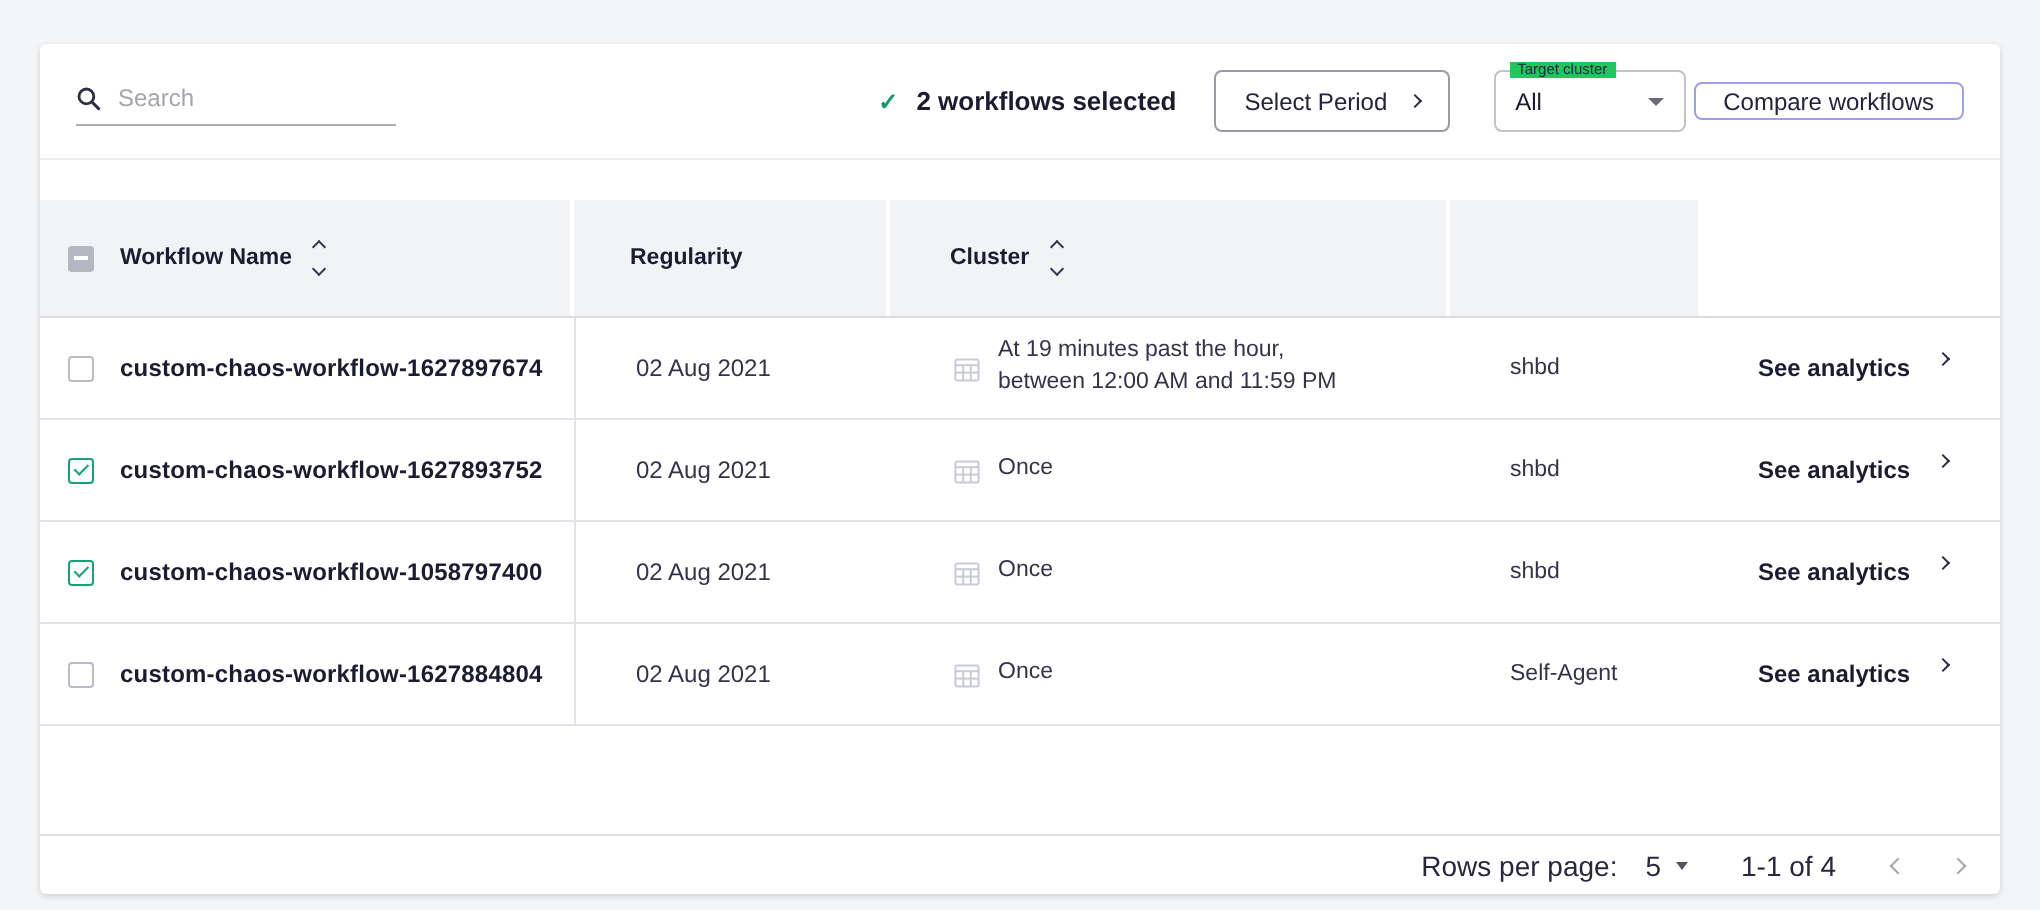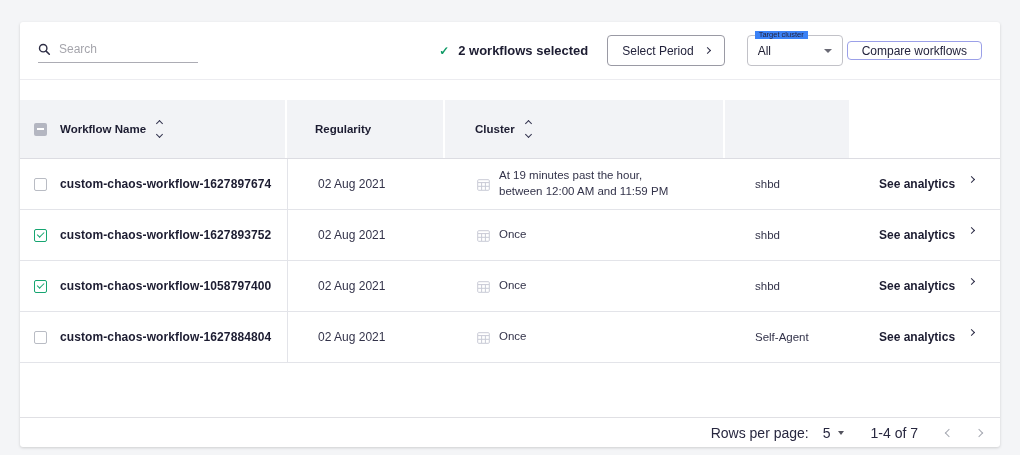--- a/index.html
+++ b/index.html
@@ -38,21 +38,21 @@
   }
   .btn.period { margin-left: 19px; }
   .btn.compare { border-color: #9BA0E8; margin-left: 4px; height: 19px; }
   .chev-r { width: 5px; height: 5px; border-right: 1.5px solid #2B2B45; border-top: 1.5px solid #2B2B45; transform: rotate(45deg); display: inline-block; }
   .sel-outlined {
     position: relative; margin-left: 22px; width: 96px; height: 31px;
     border: 1px solid #C2C2C8; border-radius: 4px;
     display: flex; align-items: center; padding: 0 10px; cursor: pointer;
   }
   .sel-outlined .legend {
-    position: absolute; top: -5px; left: 7px; background: #3b82f6; padding: 0 4px;
+    position: absolute; top: -5px; left: 7px; background: #22c55e; padding: 0 4px;
     font-size: 7.5px; color: #23233F; line-height: 1; white-space: nowrap;
   }
   .sel-outlined .value { font-size: 12px; color: #1C1C31; }
   .caret { width: 0; height: 0; border-left: 4px solid transparent; border-right: 4px solid transparent; border-top: 4.5px solid #6A6A75; margin-left: auto; }
   
   .gap { height: 20px; flex: 0 0 20px; background: #fff; }
   .tgrid { display: grid; grid-template-columns: 267px 158px 280px 124px 1fr; }
   .thead { height: 58px; flex: 0 0 58px; }
   .th {
     background: #F2F3F6; border-right: 2px solid #fff;
@@ -277,17 +277,17 @@
   </div>
 
   <div class="filler"></div>
 
   <div class="footer">
     <span>Rows per page:</span>
     <span class="rpp-select">
       <span>5</span>
       <span class="caret"></span>
     </span>
-    <span class="range">1-4 of 7</span>
+    <span class="range">1-1 of 4</span>
     <span class="pg-chev pg-prev"></span>
     <span class="pg-chev pg-next"></span>
   </div>
 </div>
 
 </body></html>

